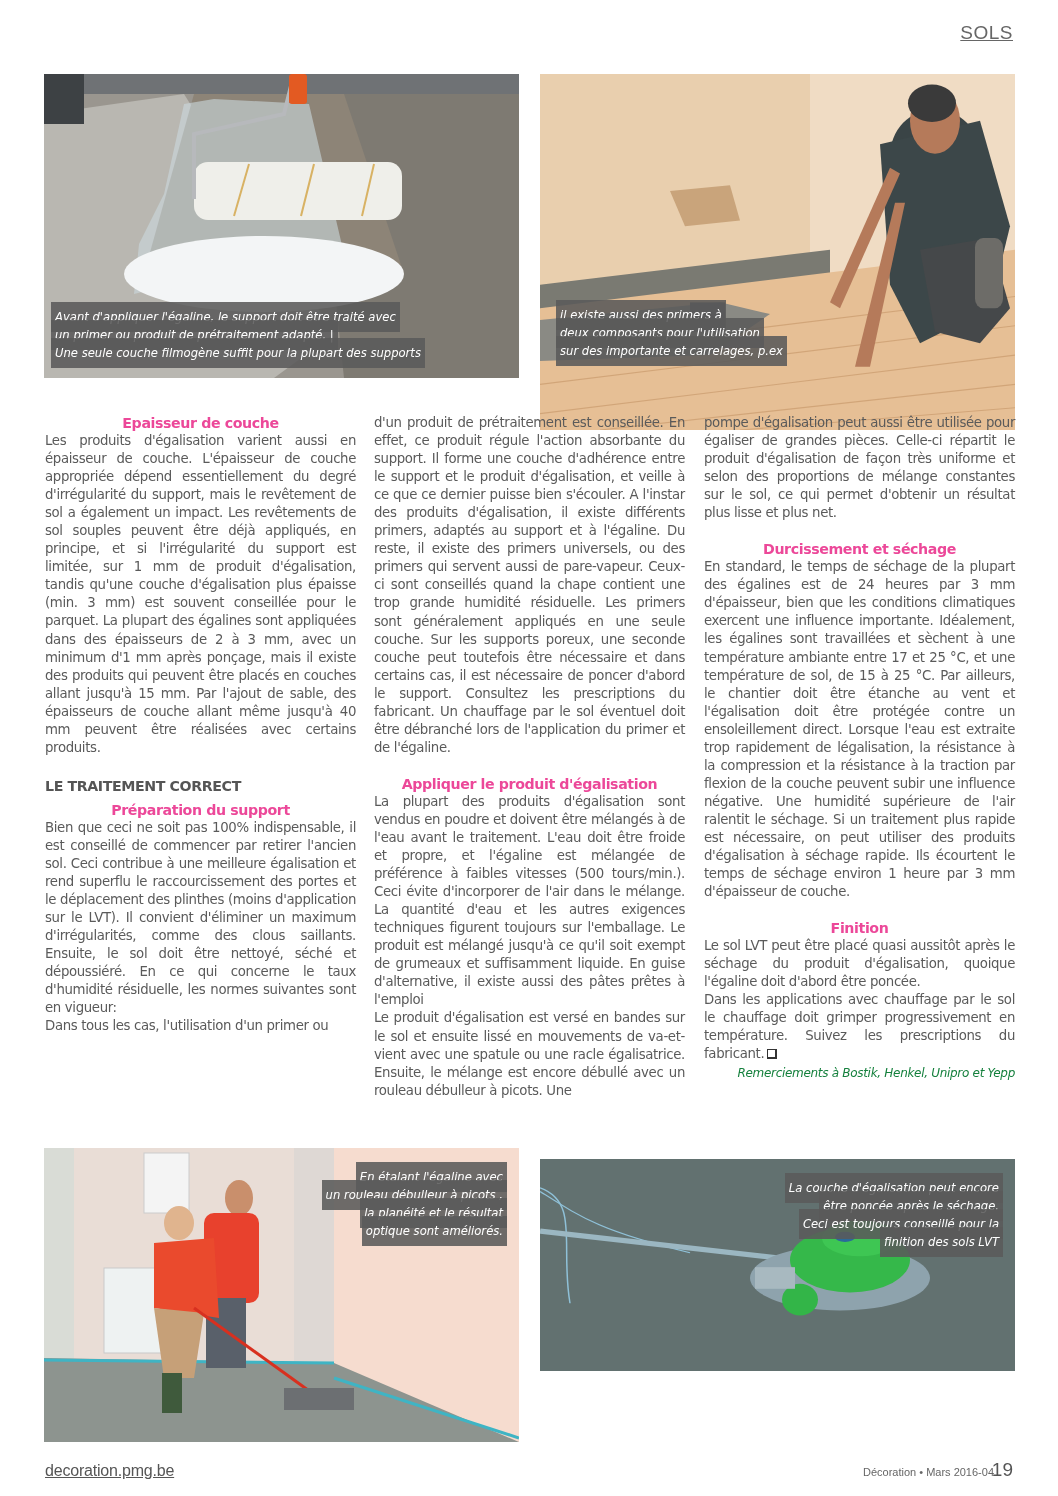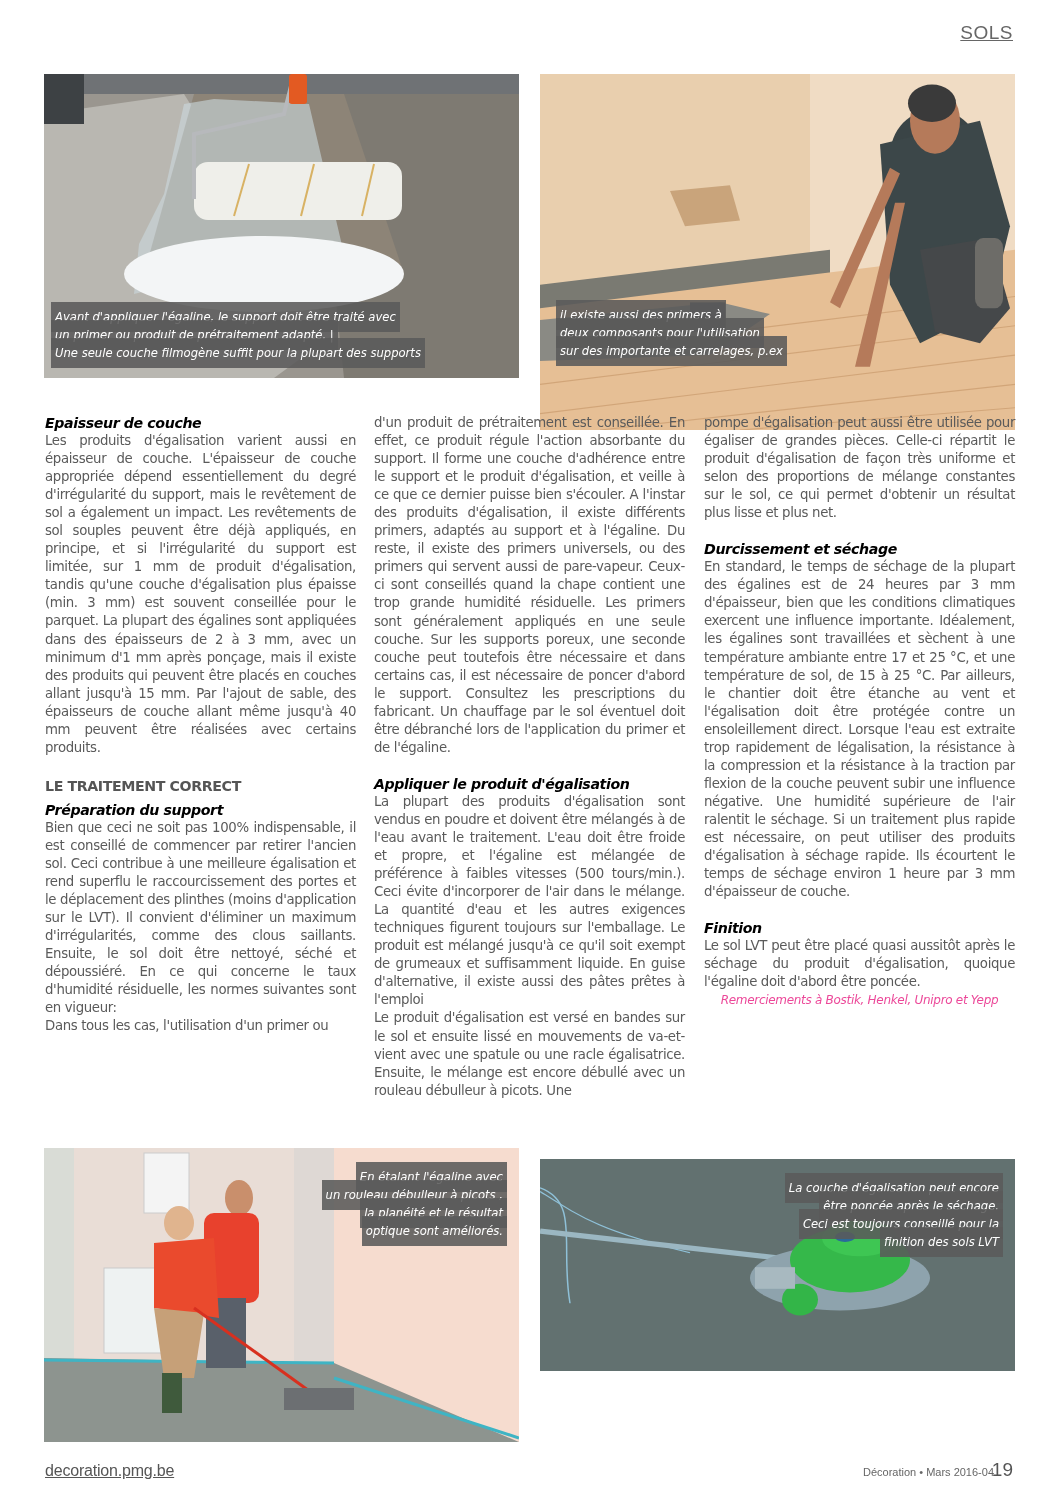--- a/index.html
+++ b/index.html
@@ -26,32 +26,32 @@
   .caption.right { text-align: right; }
 
   .col {
     position: absolute; top: 414px; width: 311px;
     font-size: 13.3px; line-height: 18.05px; text-align: justify; color: #5a5a5a;
     font-family: "DejaVu Sans", sans-serif; letter-spacing: -0.35px;
   }
   .col p { margin: 0; }
   .col h3 {
     font-family: "DejaVu Sans", sans-serif; font-weight: bold; font-size: 14.2px;
-    color: #000000; line-height: 18px; letter-spacing: -0.4px; text-align: left; font-style: italic;
+    color: #ec4899; line-height: 18px; letter-spacing: -0.4px; text-align: center;
   }
   .col h2 {
     font-family: "DejaVu Sans", sans-serif; font-weight: bold; font-size: 14.2px;
     color: #555; line-height: 18px; letter-spacing: -0.4px; margin-top: 20px; margin-bottom: 6px;
   }
   .gap { height: 18px; }
   .bullets { list-style: none; text-align: left; }
   .bullets li { padding-left: 12px; text-indent: -12px; }
   .bullets li::before { content: "\2022"; display: inline-block; width: 12px; text-indent: 0; color: #444; }
   .endmark { display: inline-block; width: 10px; height: 10px; border: 1.5px solid #333; border-right-width: 2.5px; border-bottom-width: 2.5px; vertical-align: -1px; margin-left: 3px; }
-  .thanks { font-style: italic; text-align: center; font-size: 12px; margin-top: 16px; color: #ec4899; letter-spacing: -0.3px; }
+  .thanks { font-style: italic; text-align: right; font-size: 12px; margin-top: 16px; color: #15803d; letter-spacing: -0.3px; }
 
   .footer-site {
     position: absolute; left: 45px; top: 1462px;
     font-family: "Liberation Sans", sans-serif; font-size: 16px; color: #555;
     text-decoration: underline; letter-spacing: -0.2px;
   }
   .footer-issue {
     position: absolute; right: 64px; top: 1466px;
     font-family: "Liberation Sans", sans-serif; font-size: 11px; color: #666;
   }
@@ -140,20 +140,21 @@
 </div>
 
 <div class="col" style="left:704px;">
   <p>pompe d'égalisation peut aussi être utilisée pour égaliser de grandes pièces. Celle-ci répartit le produit d'égalisation de façon très uniforme et selon des proportions de mélange constantes sur le sol, ce qui permet d'obtenir un résultat plus lisse et plus net.</p>
   <div class="gap"></div>
   <h3>Durcissement et séchage</h3>
   <p>En standard, le temps de séchage de la plupart des égalines est de 24 heures par 3 mm d'épaisseur, bien que les conditions climatiques exercent une influence importante. Idéalement, les égalines sont travaillées et sèchent à une température ambiante entre 17 et  25 °C, et une température de sol, de 15 à 25 °C. Par ailleurs, le chantier doit être étanche au vent et l'égalisation doit être protégée contre un ensoleillement direct. Lorsque l'eau est extraite trop rapidement de légalisation, la résistance à la compression et la résistance à la traction par flexion de la couche peuvent subir une influence négative. Une humidité supérieure de l'air ralentit le séchage. Si un traitement plus rapide est nécessaire, on peut utiliser des produits d'égalisation à séchage rapide. Ils écourtent le temps de séchage  environ 1 heure par 3 mm d'épaisseur de couche.</p>
   <div class="gap"></div>
   <h3>Finition</h3>
   <p>Le sol LVT peut être placé quasi aussitôt après le séchage du produit d'égalisation, quoique l'égaline doit d'abord être poncée.</p>
+  <p><span>Dans les applications avec chauffage par le sol le chauffage doit grimper progressivement en température. Suivez les prescriptions du fabricant.</span><span class="endmark"></span></p>
   <p class="thanks">Remerciements à Bostik, Henkel, Unipro et Yepp</p>
 </div>
 
 <div class="photo" style="left:44px; top:1148px; width:475px; height:294px;">
   <svg viewBox="0 0 475 294" preserveAspectRatio="none">
     <rect width="475" height="294" fill="#f6dccf"></rect>
     <rect x="0" y="0" width="40" height="294" fill="#d9dcd6"></rect>
     <rect x="30" y="0" width="230" height="220" fill="#e9ddd6"></rect>
     <rect x="250" y="0" width="40" height="230" fill="#ded8d4"></rect>
     <rect x="60" y="120" width="80" height="85" fill="#eef2f2" stroke="#c9c9c9"></rect>

